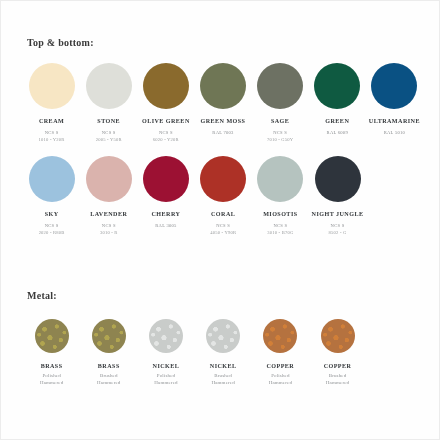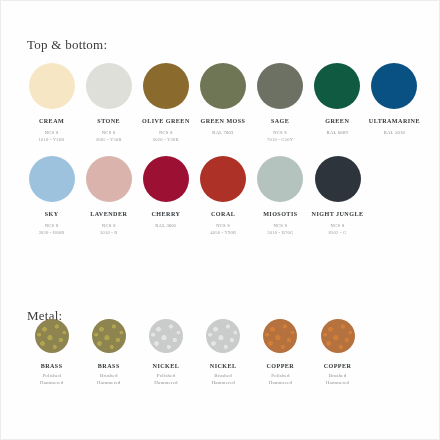--- a/index.html
+++ b/index.html
@@ -18,27 +18,27 @@
   .page {
     position: absolute;
     inset: 0;
     background: #fefefe;
     border: 1px solid #ececec;
     box-sizing: border-box;
     padding: 0;
   }
   .section-header {
     font-family: "Liberation Serif", serif;
-    font-size: 13px;
-    font-weight: normal;
+    font-size: 10px;
+    font-weight: bold;
     letter-spacing: 0.25px;
     color: #3a3a3a;
   }
   #hdr-top { position: absolute; left: 26px; top: 36px; }
-  #hdr-metal { position: absolute; left: 26px; top: 307px; }
+  #hdr-metal { position: absolute; left: 26px; top: 289px; }
 
   .row {
     position: absolute;
     left: 22px;
     width: 400px;
     display: flex;
     align-items: flex-start;
   }
   #row-1 { top: 62px; }
   #row-2 { top: 155px; }

